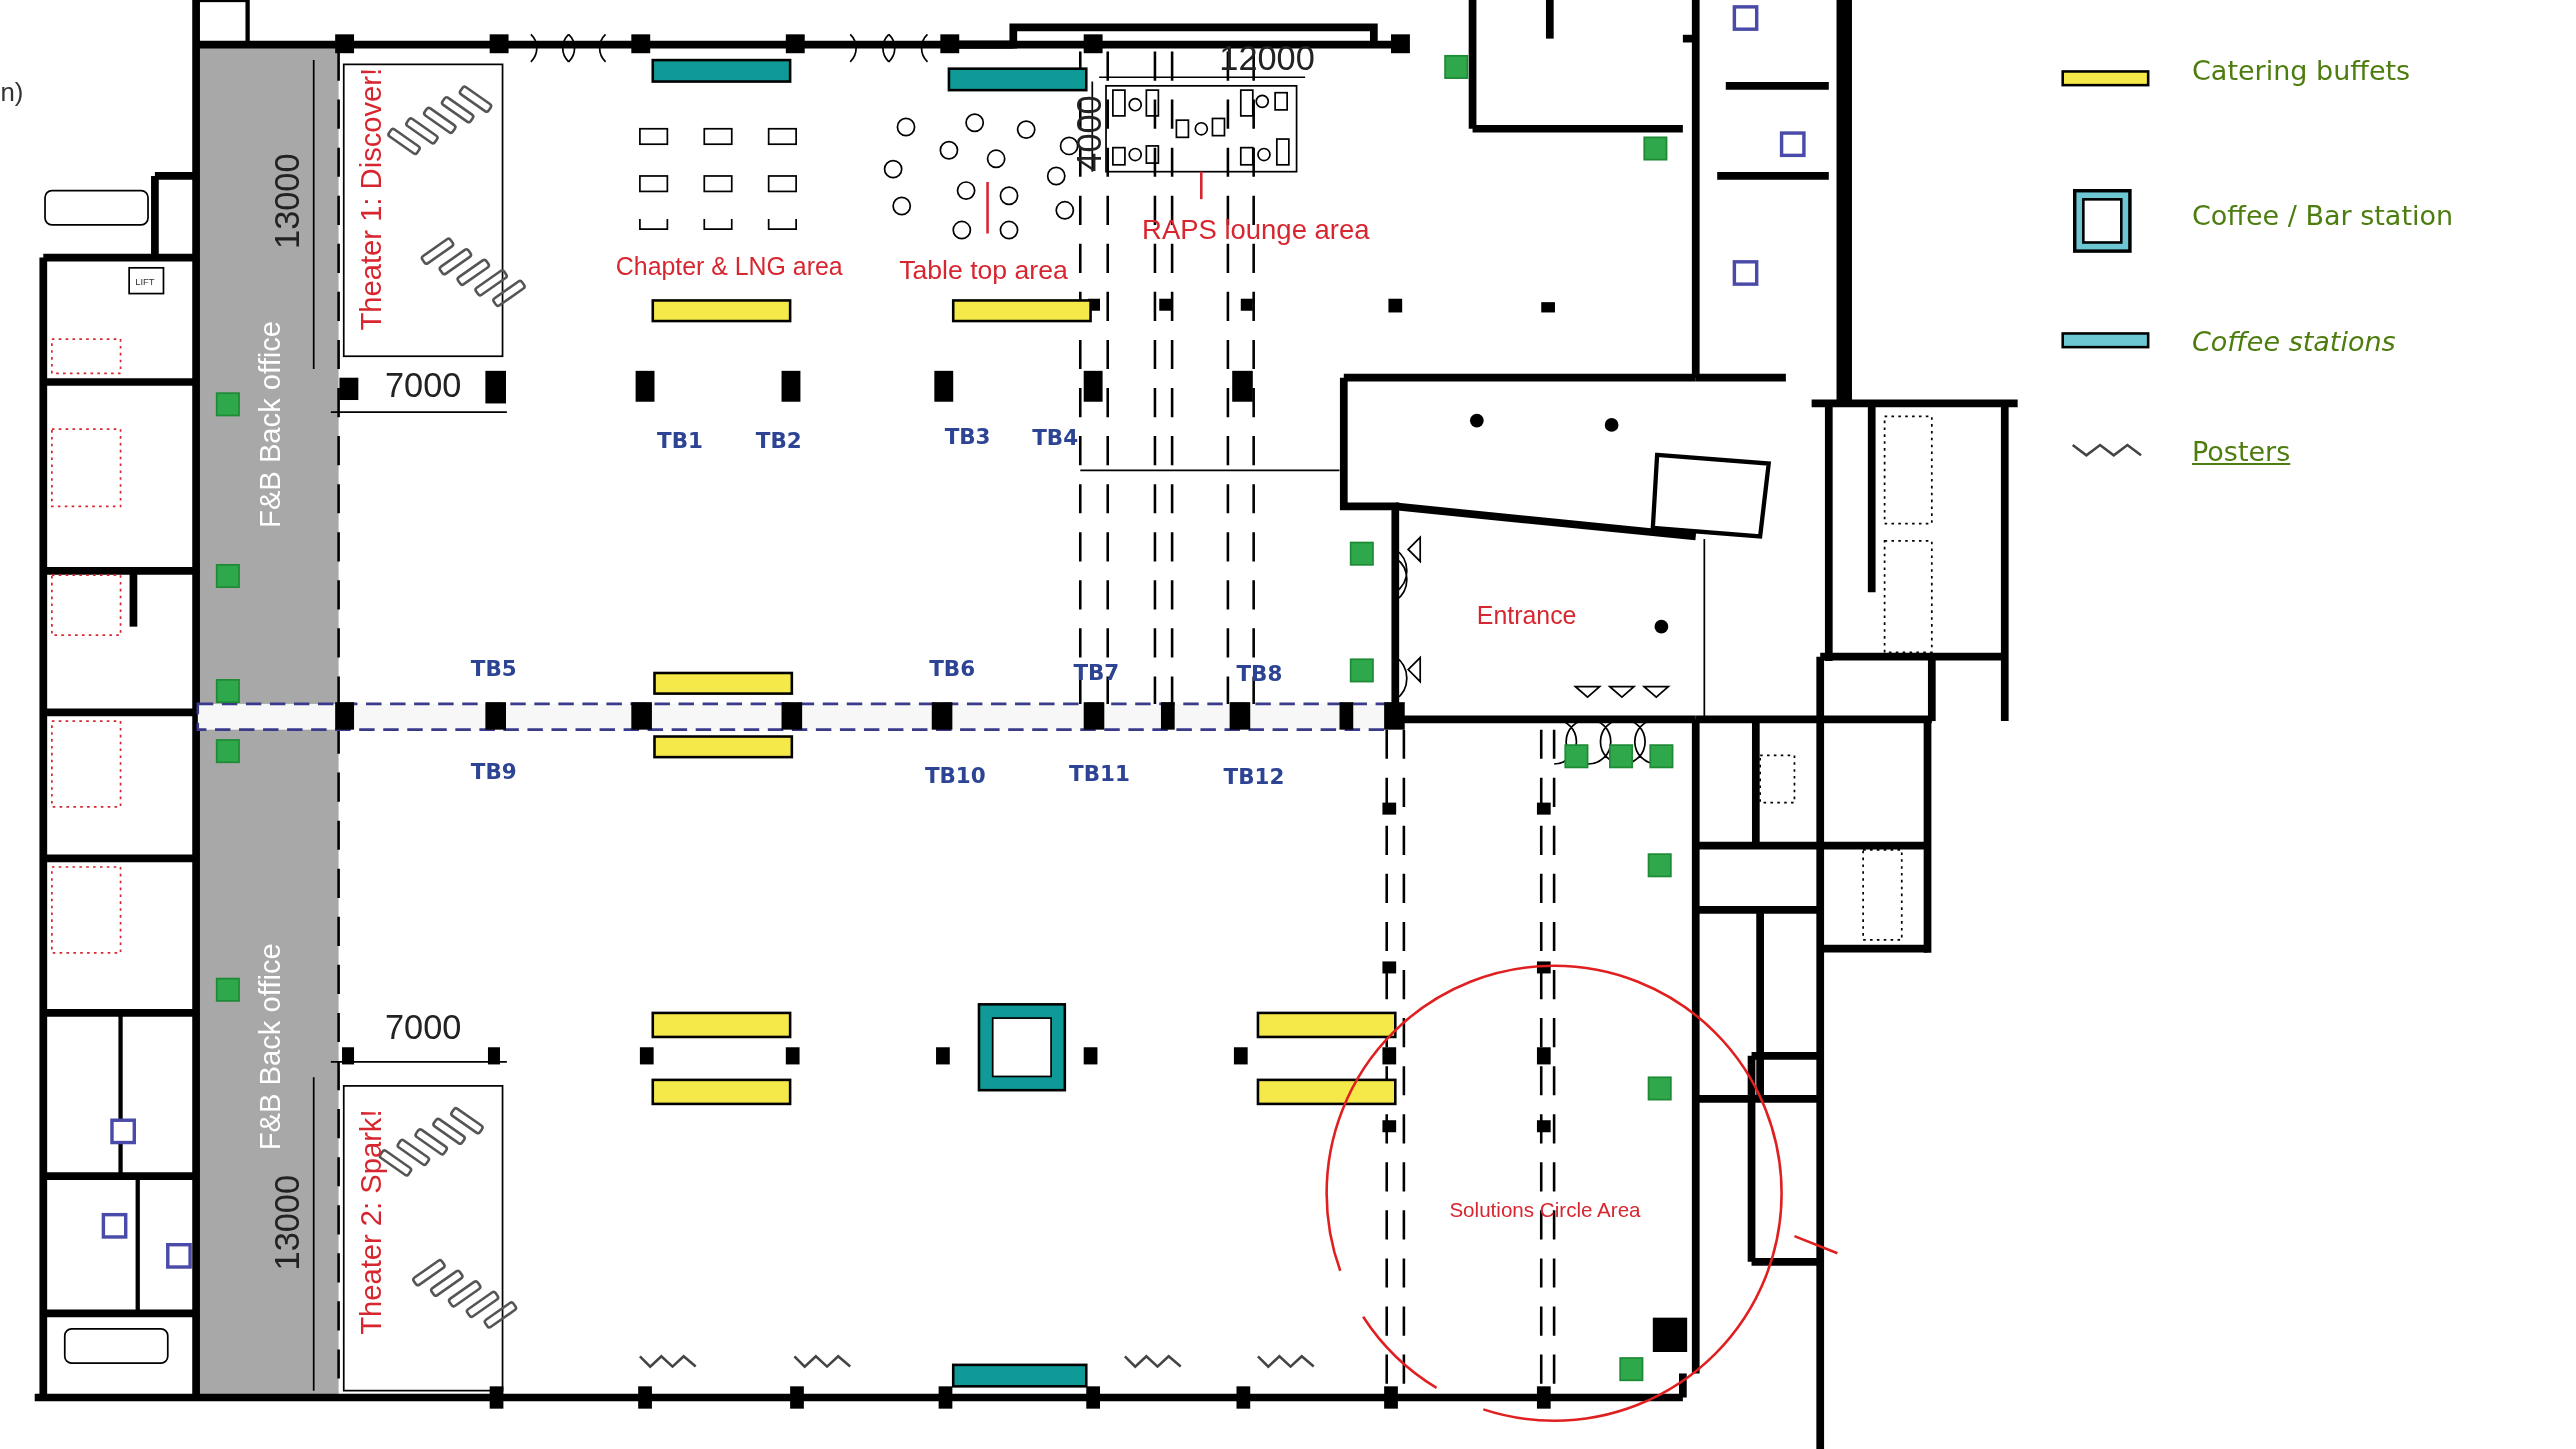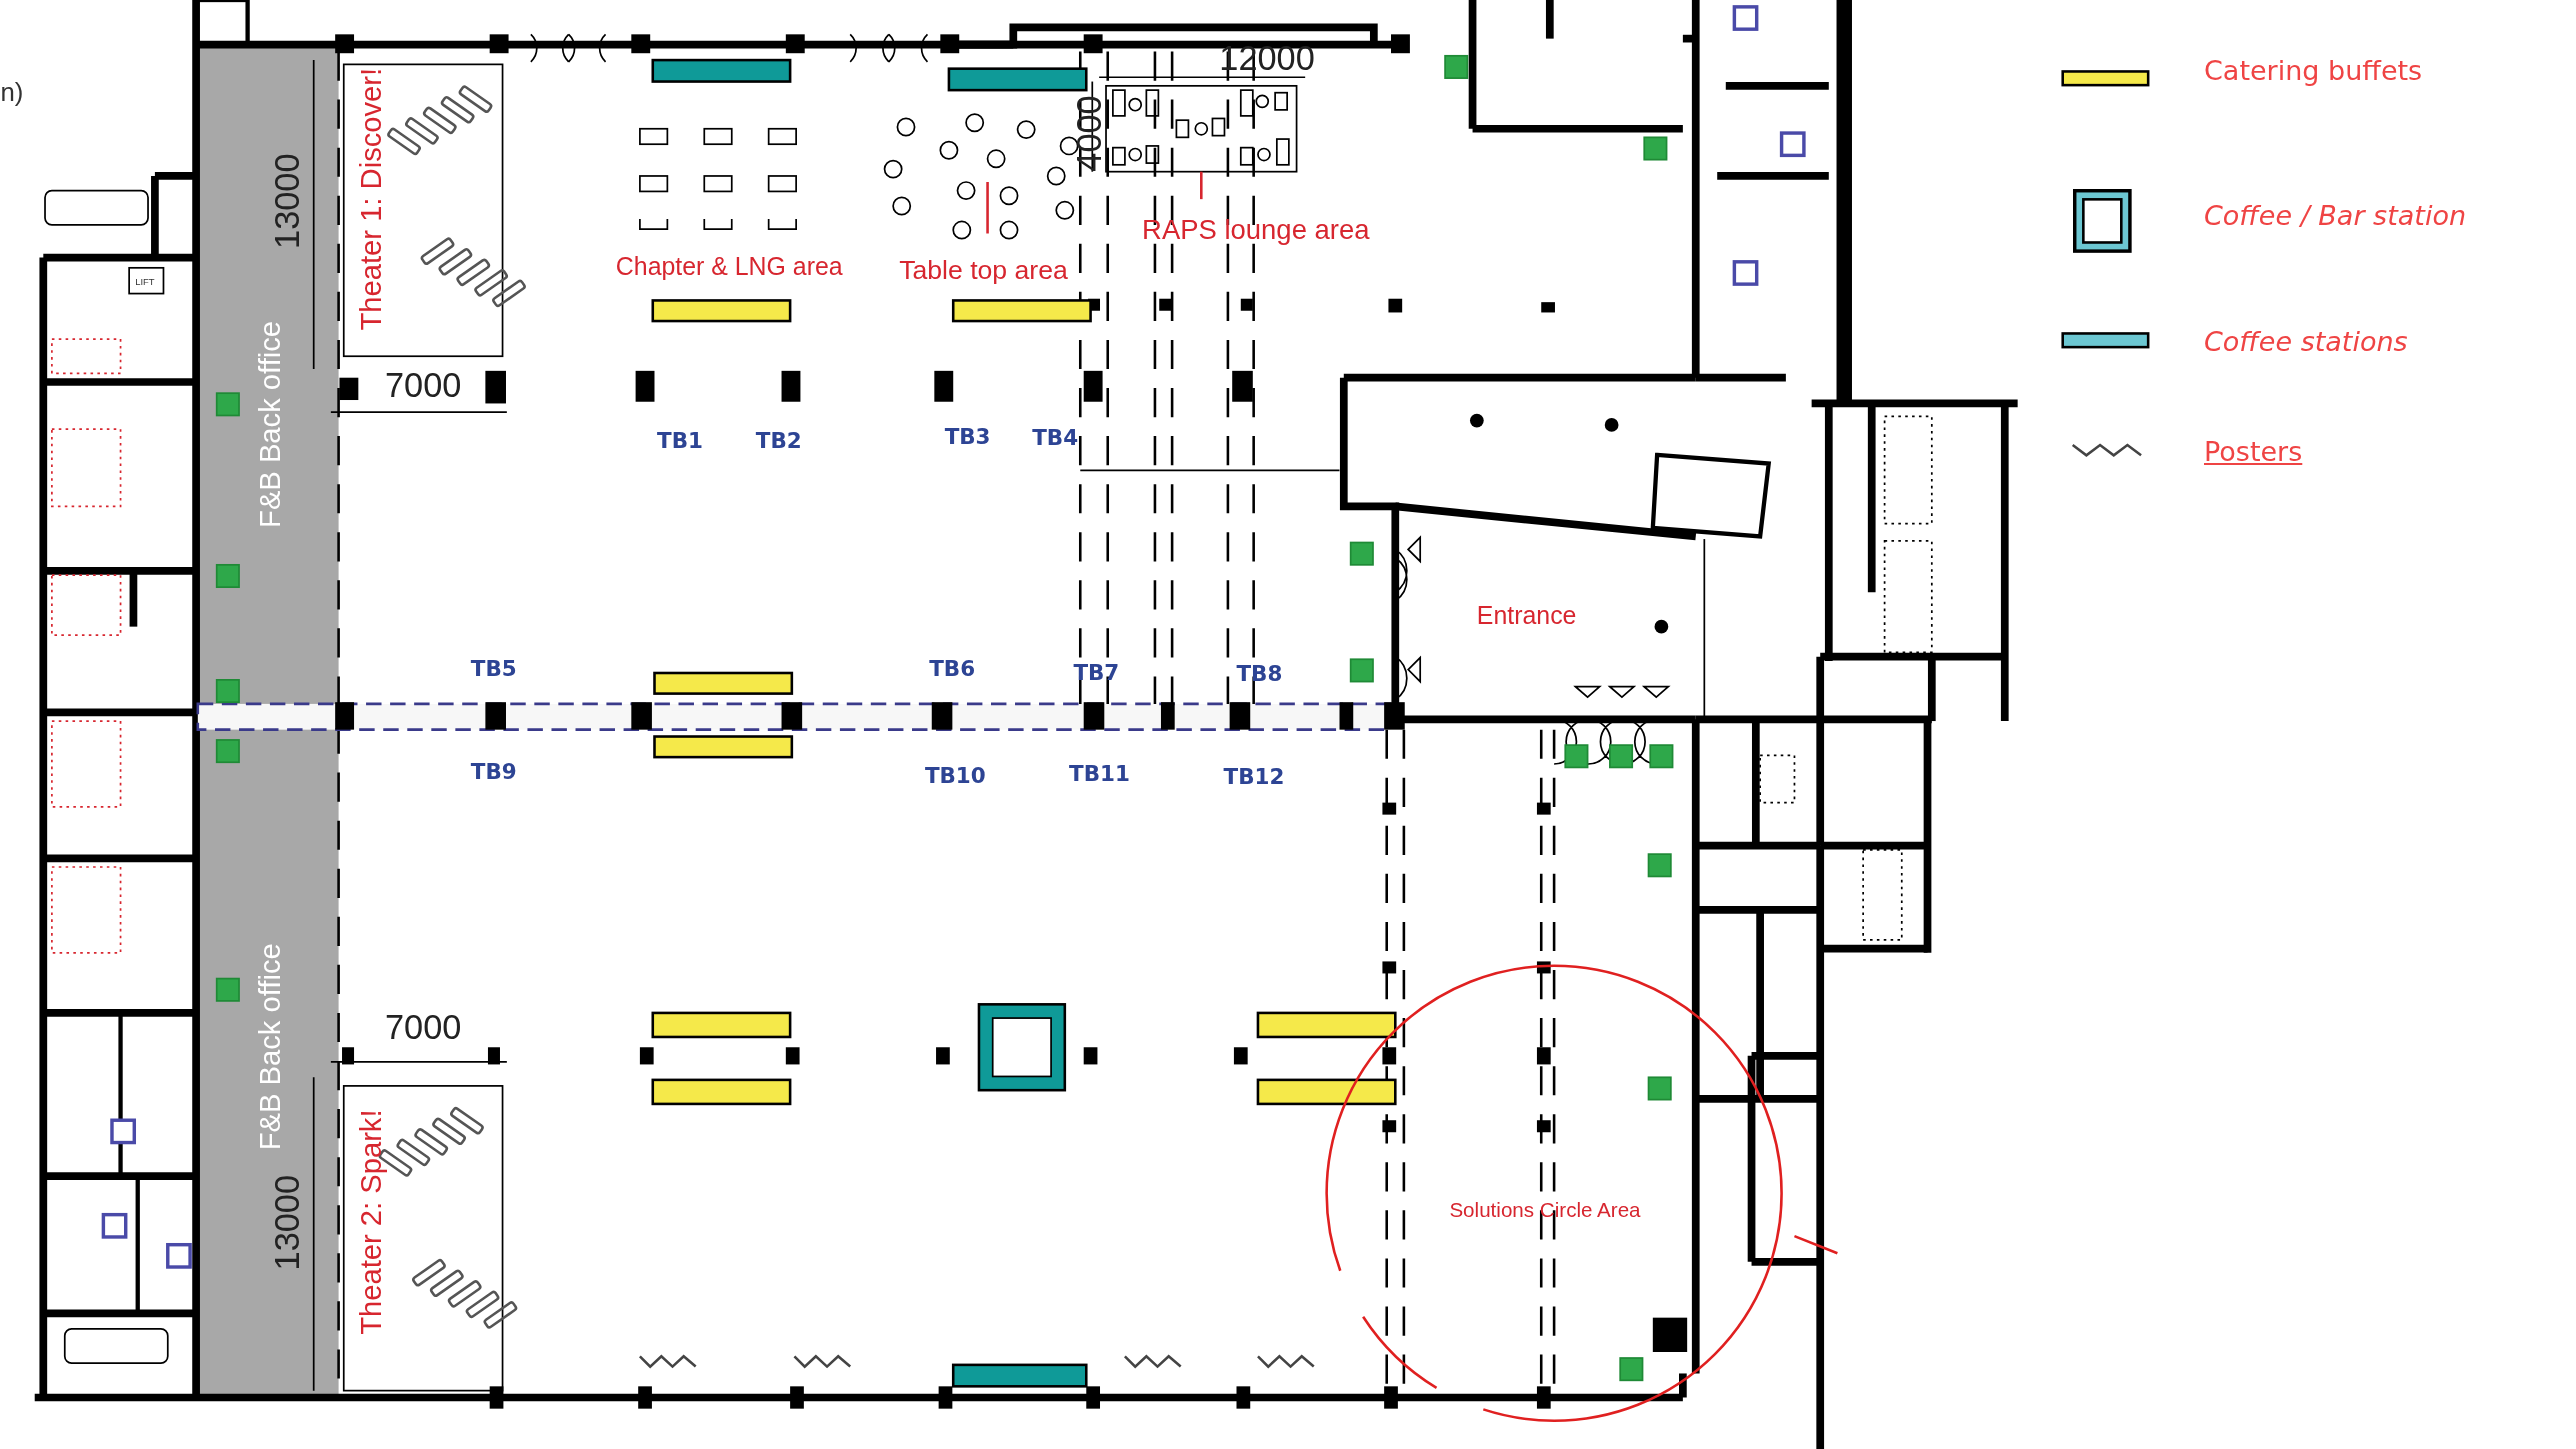--- a/index.html
+++ b/index.html
@@ -20,21 +20,21 @@
   .lbl-blue { fill:#2d4494; font-family:"DejaVu Sans", sans-serif; font-weight:bold; font-size:25px; }
   .lbl-dim { fill:#222; font-family:"Liberation Sans", sans-serif; font-size:40px; }
   .lbl-white { fill:#ffffff; font-family:"Liberation Sans", sans-serif; font-size:34px; }
   .chair { fill:none; stroke:#555; stroke-width:3; }
   .partition { fill:#f7f7f7; stroke:#3a3a8a; stroke-width:3; stroke-dasharray:18 10; }
   .poster { fill:none; stroke:#444; stroke-width:3; }
   .circle-area { fill:none; stroke:#e02020; stroke-width:3; }
   .legend { position:absolute; left:2061px; top:34px; width:481px; }
   .legend-row { position:absolute; left:0; display:flex; align-items:center; }
   .legend-swatch { position:absolute; left:0; }
-  .legend-label { position:absolute; left:143px; font-family:"DejaVu Sans", sans-serif; font-size:27px; color:#ef4444; white-space:nowrap; }
+  .legend-label { position:absolute; left:131px; font-family:"DejaVu Sans", sans-serif; font-size:27px; color:#4d7c0f; white-space:nowrap; }
 </style>
 </head>
 <body>
 
 <svg id="plan" viewBox="0 0 3000 1688" xmlns="http://www.w3.org/2000/svg">
 
   <text x="0" y="118" font-family="Liberation Sans, sans-serif" font-size="30" fill="#333">n)</text>
 
   <rect class="backoffice" x="228" y="52" width="166" height="1572"></rect>
 
@@ -398,21 +398,21 @@
     <svg class="legend-swatch" width="94" height="20.6" style="left:0;top:34px;" viewBox="0 0 110 24">
         <rect x="2" y="4" width="100" height="16" fill="#f5e94a" stroke="#000" stroke-width="3"></rect>
       </svg>
     <span class="legend-label" style="top:20.6px;">Catering buffets</span>
   </div>
   <div class="legend-row" style="top:0;">
     <svg class="legend-swatch" width="69" height="69" style="left:12px;top:155px;" viewBox="0 0 80 80">
       <rect x="2" y="2" width="64" height="70" fill="#6cc7d2" stroke="#000" stroke-width="4"></rect>
       <rect x="12" y="12" width="44" height="50" fill="#fff" stroke="#000" stroke-width="3"></rect>
     </svg>
-    <span class="legend-label" style="top:166px;font-style:italic;">Coffee / Bar station</span>
+    <span class="legend-label" style="top:166px;">Coffee / Bar station</span>
   </div>
   <div class="legend-row" style="top:0;">
     <svg class="legend-swatch" width="94" height="20.6" style="left:0;top:296px;" viewBox="0 0 110 24">
         <rect x="2" y="4" width="100" height="16" fill="#6cc7d2" stroke="#000" stroke-width="3"></rect>
       </svg>
     <span class="legend-label" style="top:292px;font-style:italic;">Coffee stations</span>
   </div>
   <div class="legend-row" style="top:0;">
     <svg class="legend-swatch" width="94" height="26" style="left:10.3px;top:404px;" viewBox="0 0 110 30">
         <polyline points="2,8 18,20 34,8 50,20 66,8 82,20" fill="none" stroke="#444" stroke-width="3"></polyline>

